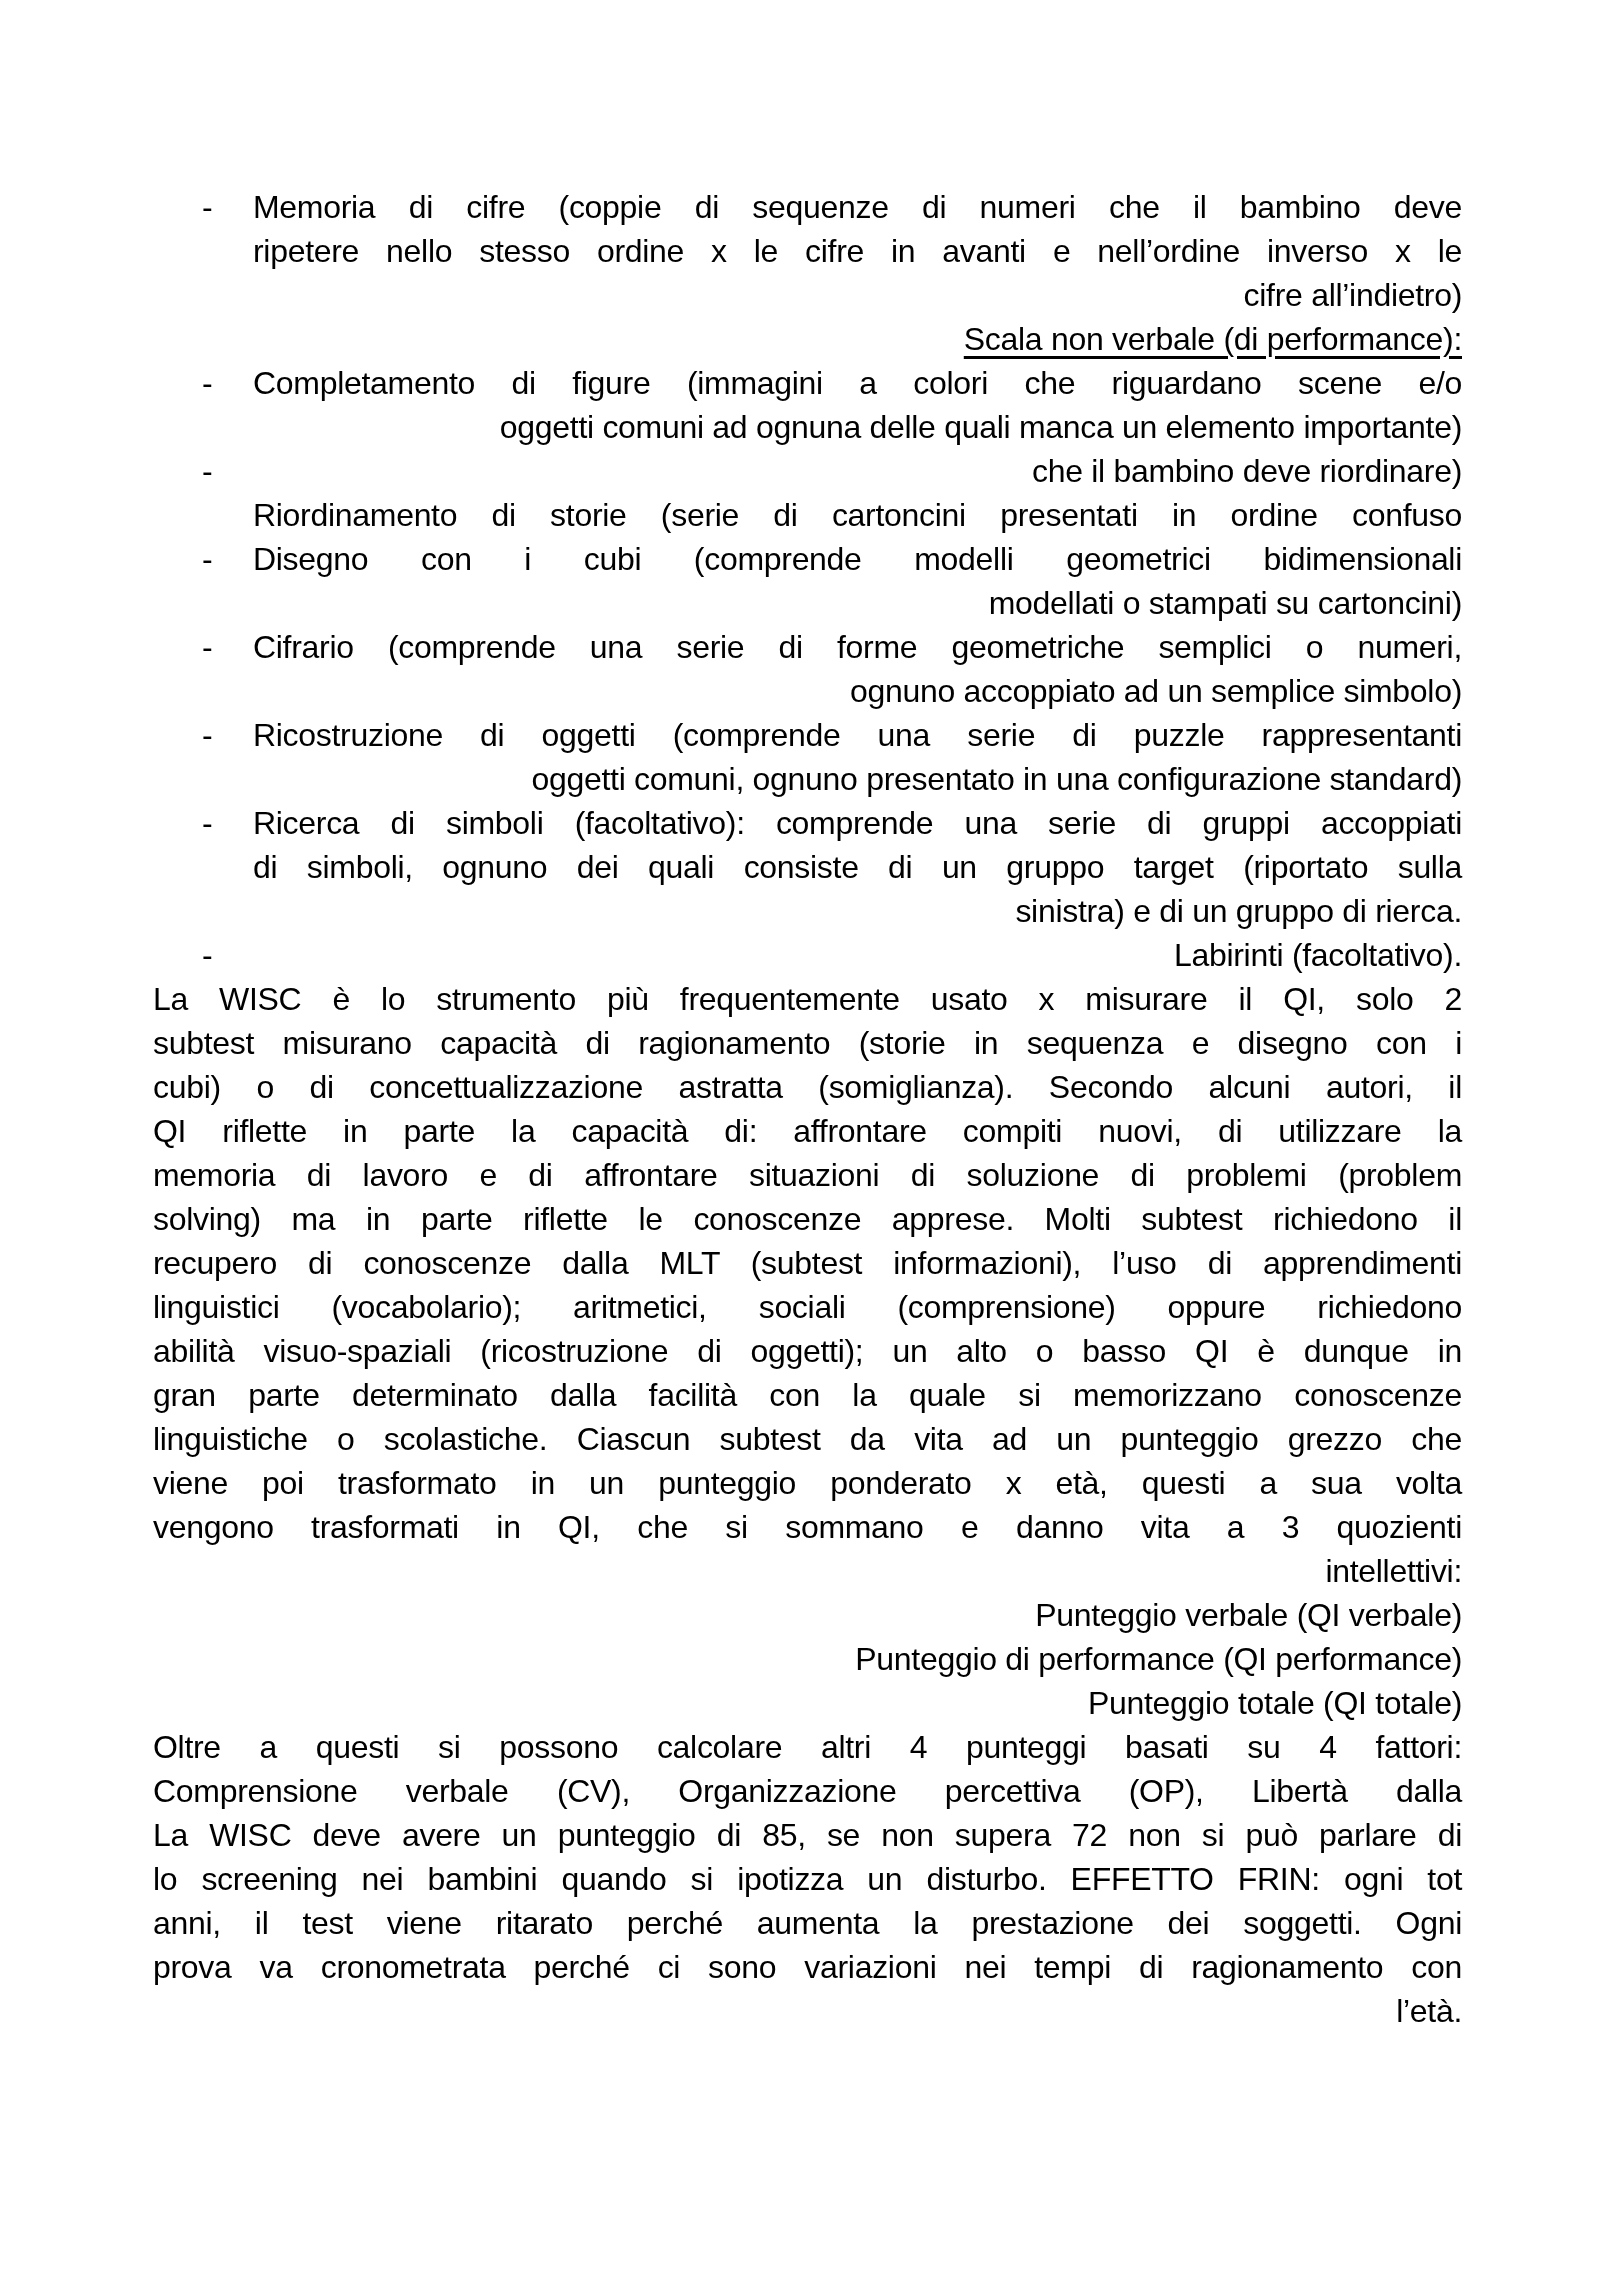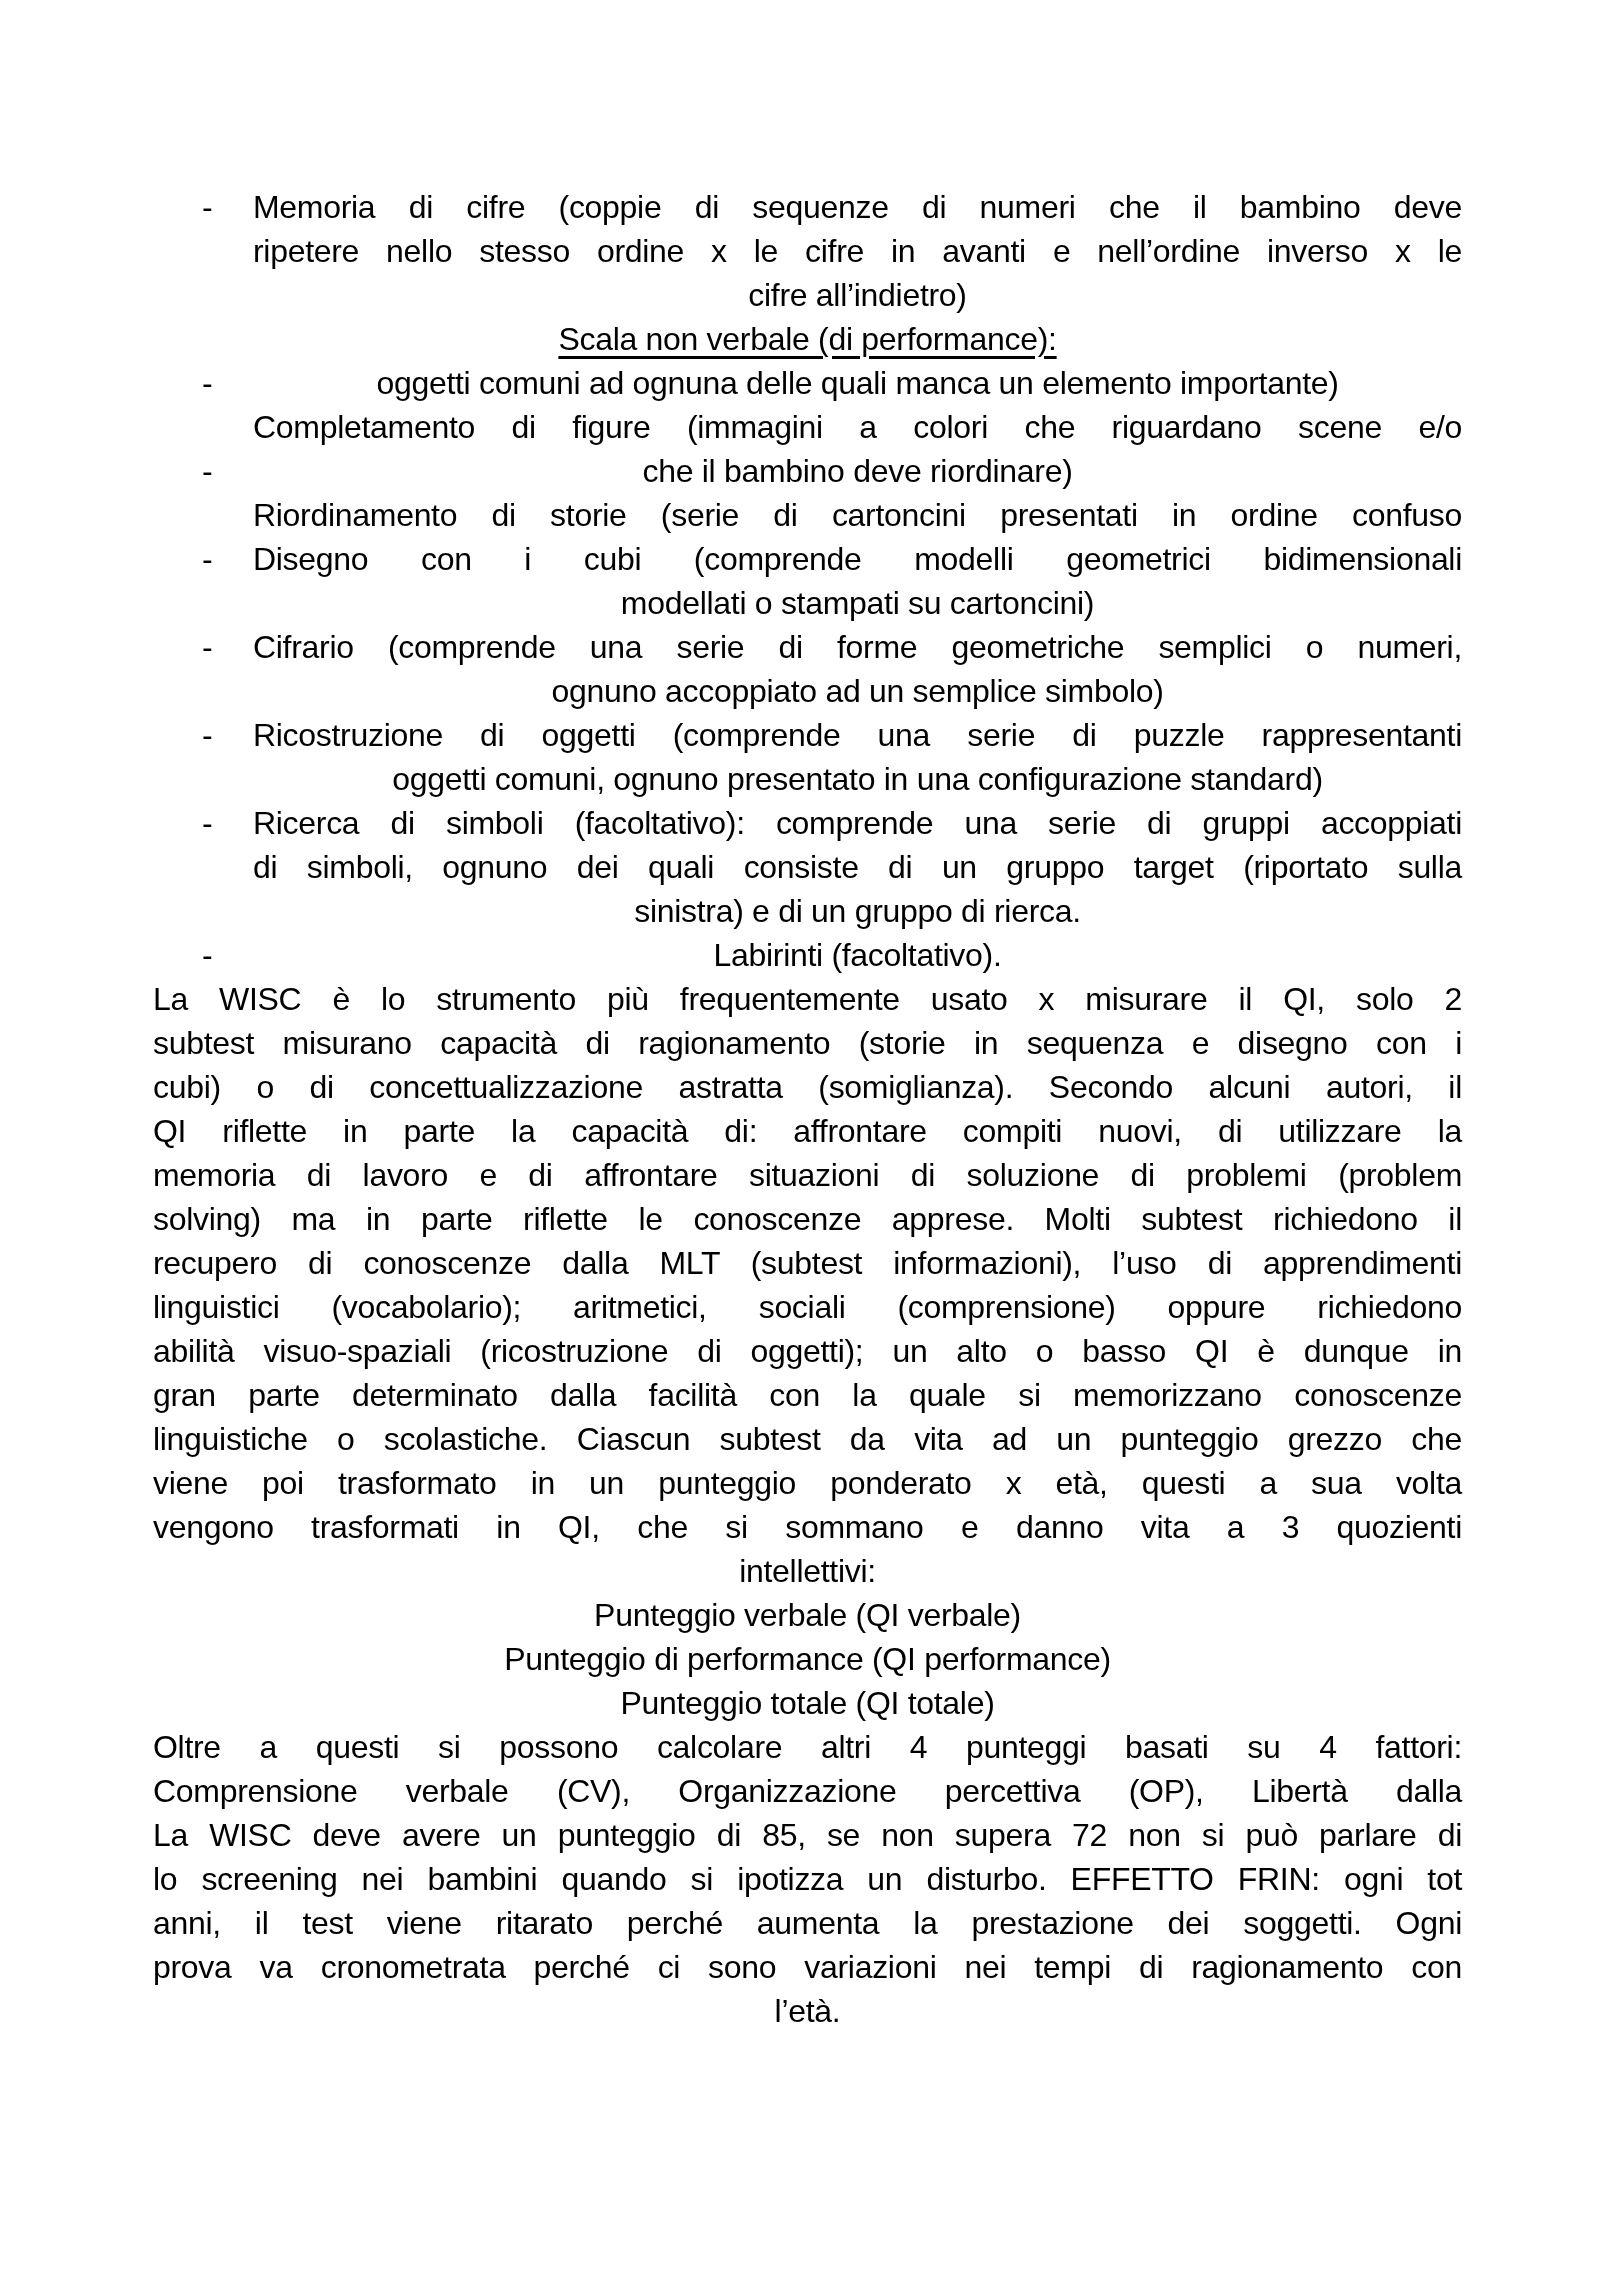--- a/index.html
+++ b/index.html
@@ -24,21 +24,21 @@
     letter-spacing: -0.3px;
   }
   .block { margin: 0; }
   
   .line {
     text-align: justify;
     text-align-last: justify;
     min-height: 44px;
   }
   .line.last {
-    text-align: center;
+    text-align: right;
     text-align-last: auto;
   }
   
   .block.bullet {
     position: relative;
     padding-left: 100px;
   }
   .block.bullet .dash {
     position: absolute;
     left: 49px;
@@ -60,22 +60,22 @@
       <span class="dash">-</span>
       <div class="line">Memoria di cifre (coppie di sequenze di numeri che il bambino deve</div>
       <div class="line">ripetere nello stesso ordine x le cifre in avanti e nell’ordine inverso x le</div>
       <div class="line last">cifre all’indietro)</div>
     </div>
     <div class="block heading">
       <div class="line last"><span class="underlined">Scala non verbale (di performance):</span></div>
     </div>
     <div class="block bullet">
       <span class="dash">-</span>
+      <div class="line">Completamento di figure (immagini a colori che riguardano scene e/o</div>
       <div class="line last">oggetti comuni ad ognuna delle quali manca un elemento importante)</div>
-      <div class="line">Completamento di figure (immagini a colori che riguardano scene e/o</div>
     </div>
     <div class="block bullet">
       <span class="dash">-</span>
       <div class="line last">che il bambino deve riordinare)</div>
       <div class="line">Riordinamento di storie (serie di cartoncini presentati in ordine confuso</div>
     </div>
     <div class="block bullet">
       <span class="dash">-</span>
       <div class="line">Disegno con i cubi (comprende modelli geometrici bidimensionali</div>
       <div class="line last">modellati o stampati su cartoncini)</div>

